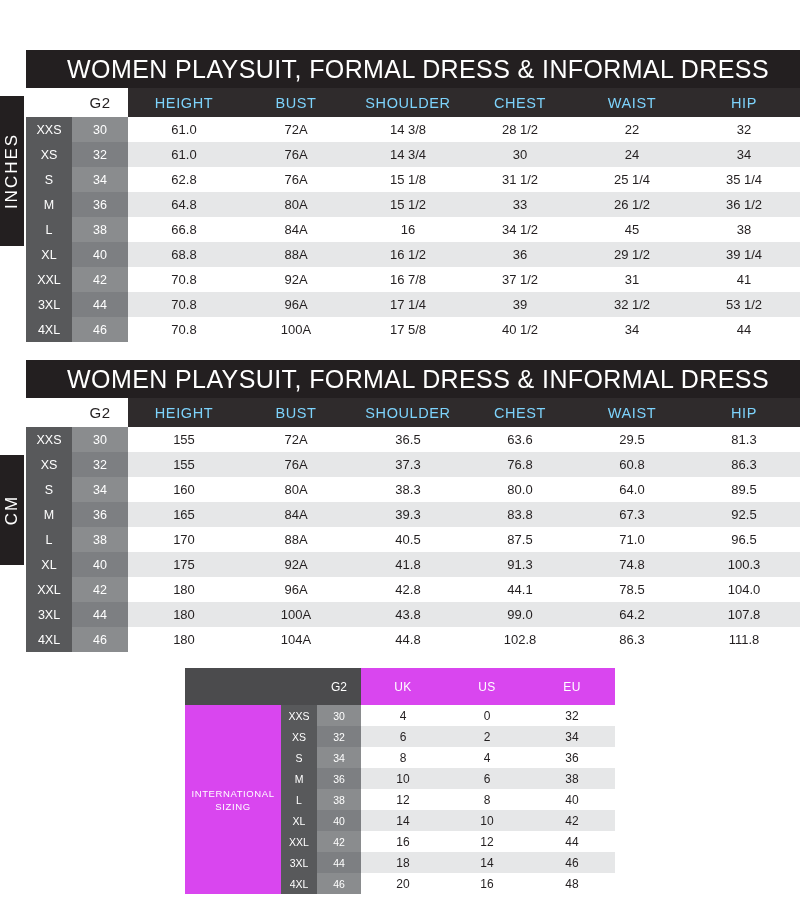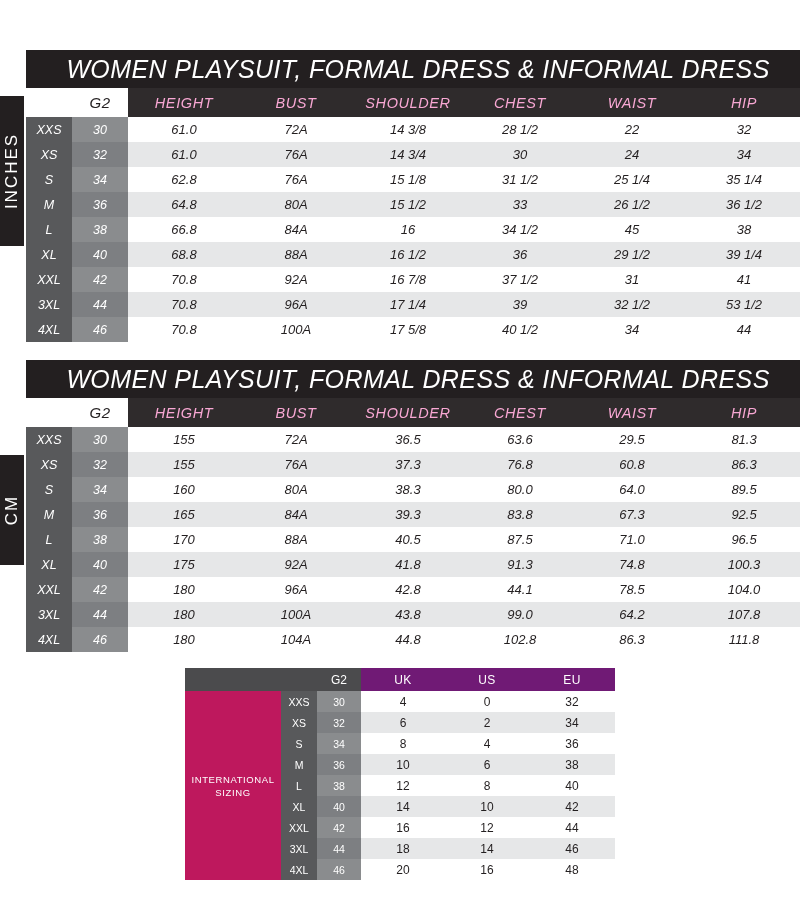--- a/index.html
+++ b/index.html
@@ -11,21 +11,20 @@
   }
   .page { position: relative; width: 800px; height: 900px; overflow: hidden; }
 
   
   .chart-block { position: absolute; }
 
   table.size-table {
     border-collapse: collapse;
     table-layout: fixed;
     width: 100%;
-    font-style: italic;
   }
   table.size-table td, table.size-table th {
     padding: 0;
     margin: 0;
     text-align: center;
     vertical-align: middle;
     font-weight: normal;
     border: 0;
   }
 
@@ -39,21 +38,21 @@
     padding-left: 10px !important;
     height: 38px;
     font-family: "Liberation Sans", sans-serif;
     white-space: nowrap;
     overflow: hidden;
   }
 
   
   .hdr {
     background: #2f2b2c;
-    color: #f9a8d4;
+    color: #7dd3fc;
     font-size: 14.5px;
     font-weight: bold;
     height: 29px;
     letter-spacing: 0.6px;
   }
   .hdr-blank-white { background: #ffffff; }
   .hdr-g2 {
     background: #ffffff;
     color: #231f20;
     font-size: 15px;
@@ -103,40 +102,40 @@
   .row-b .c-g2 { background: #7d7f82; }
 
   
   .intl-wrap { position: absolute; }
   table.intl-table { border-collapse: collapse; table-layout: fixed; width: 100%; }
   table.intl-table td {
     padding: 0; text-align: center; vertical-align: middle;
     font-weight: normal;
   }
   .intl-label {
-    background: #be185d;
+    background: #d946ef;
     color: #ffffff;
     font-size: 9.5px;
     font-weight: bold;
     letter-spacing: 0.6px;
     line-height: 13px;
   }
   .intl-hdr-blank { background: #4b4b4d; }
   .intl-hdr-g2 {
     background: #4b4b4d;
     color: #ffffff;
     font-size: 12px;
     font-weight: bold;
   }
   .intl-hdr {
-    background: #701a75;
+    background: #d946ef;
     color: #ffffff;
     font-size: 12px;
     font-weight: bold;
-    height: 23px;
+    height: 37px;
     letter-spacing: 0.5px;
   }
   .i-size {
     background: #58595b; color: #fff; font-size: 10.5px; font-weight: bold; height: 21px;
   }
   .i-g2 { color: #fff; font-size: 10.5px; font-weight: bold; }
   .i-val { color: #231f20; font-size: 12px; font-weight: bold; }
   .irow-a .i-val { background: #ffffff; }
   .irow-b .i-val { background: #e6e7e8; }
   .irow-a .i-g2 { background: #8a8c8e; }

